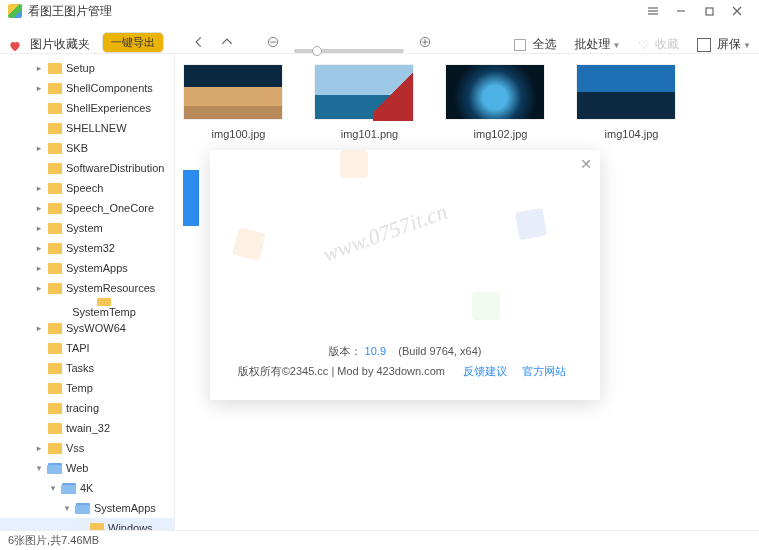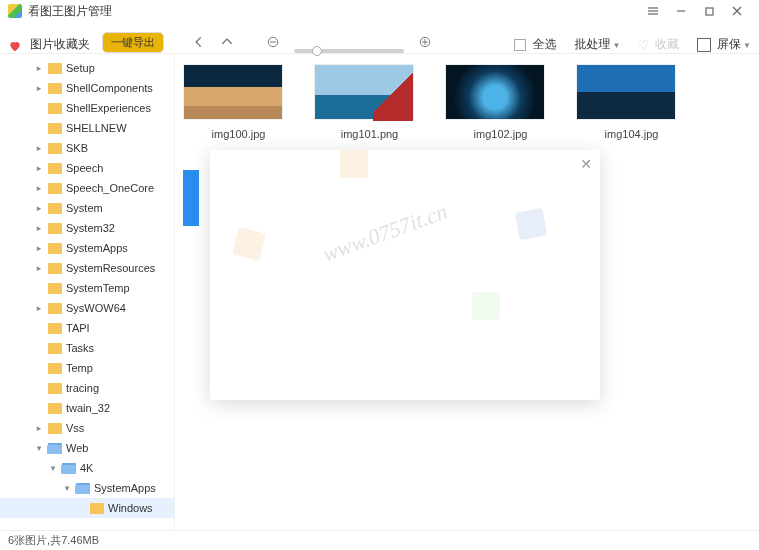--- a/index.html
+++ b/index.html
@@ -179,20 +179,25 @@
         <span class="tree-toggle"></span>
         <span class="folder-ico"></span>
         <span class="tree-label">SHELLNEW</span>
       </div>
       <div class="tree-item" style="padding-left: 34px;">
         <span class="tree-toggle">▸</span>
         <span class="folder-ico"></span>
         <span class="tree-label">SKB</span>
       </div>
       <div class="tree-item" style="padding-left: 34px;">
+        <span class="tree-toggle"></span>
+        <span class="folder-ico"></span>
+        <span class="tree-label">SoftwareDistribution</span>
+      </div>
+      <div class="tree-item" style="padding-left: 34px;">
         <span class="tree-toggle">▸</span>
         <span class="folder-ico"></span>
         <span class="tree-label">Speech</span>
       </div>
       <div class="tree-item" style="padding-left: 34px;">
         <span class="tree-toggle">▸</span>
         <span class="folder-ico"></span>
         <span class="tree-label">Speech_OneCore</span>
       </div>
       <div class="tree-item" style="padding-left: 34px;">
@@ -208,21 +213,21 @@
       <div class="tree-item" style="padding-left: 34px;">
         <span class="tree-toggle">▸</span>
         <span class="folder-ico"></span>
         <span class="tree-label">SystemApps</span>
       </div>
       <div class="tree-item" style="padding-left: 34px;">
         <span class="tree-toggle">▸</span>
         <span class="folder-ico"></span>
         <span class="tree-label">SystemResources</span>
       </div>
-      <div class="tree-item" style="padding-left: 34px;">
+      <div class="tree-item" style="padding-left: 34px; flex-direction: column;">
         <span class="tree-toggle"></span>
         <span class="folder-ico"></span>
         <span class="tree-label">SystemTemp</span>
       </div>
       <div class="tree-item" style="padding-left: 34px;">
         <span class="tree-toggle">▸</span>
         <span class="folder-ico"></span>
         <span class="tree-label">SysWOW64</span>
       </div>
       <div class="tree-item" style="padding-left: 34px;">
@@ -299,17 +304,31 @@
   </div>
 </div>
 
 <div class="dialog">
   <div class="dlg-close">✕</div>
   <div class="wm-box wm1"></div>
   <div class="wm-box wm2"></div>
   <div class="wm-box wm3"></div>
   <div class="wm-box wm4"></div>
   <div class="watermark">www.0757it.cn</div>
+  <div class="dlg-body">
+    <div>
+      <span>版本：</span>
+      <span class="version-num">10.9</span>
+      &nbsp;&nbsp;
+      <span>(Build 9764, x64)</span>
+    </div>
+    <div>
+      <span>版权所有©2345.cc | Mod by 423down.com</span>
+      &nbsp;&nbsp;
+      <span class="link">反馈建议</span>
+      <span class="link">官方网站</span>
+    </div>
+  </div>
 </div>
 
 <div class="statusbar">
   <span>6张图片,共7.46MB</span>
 </div>
 
 </body></html>

